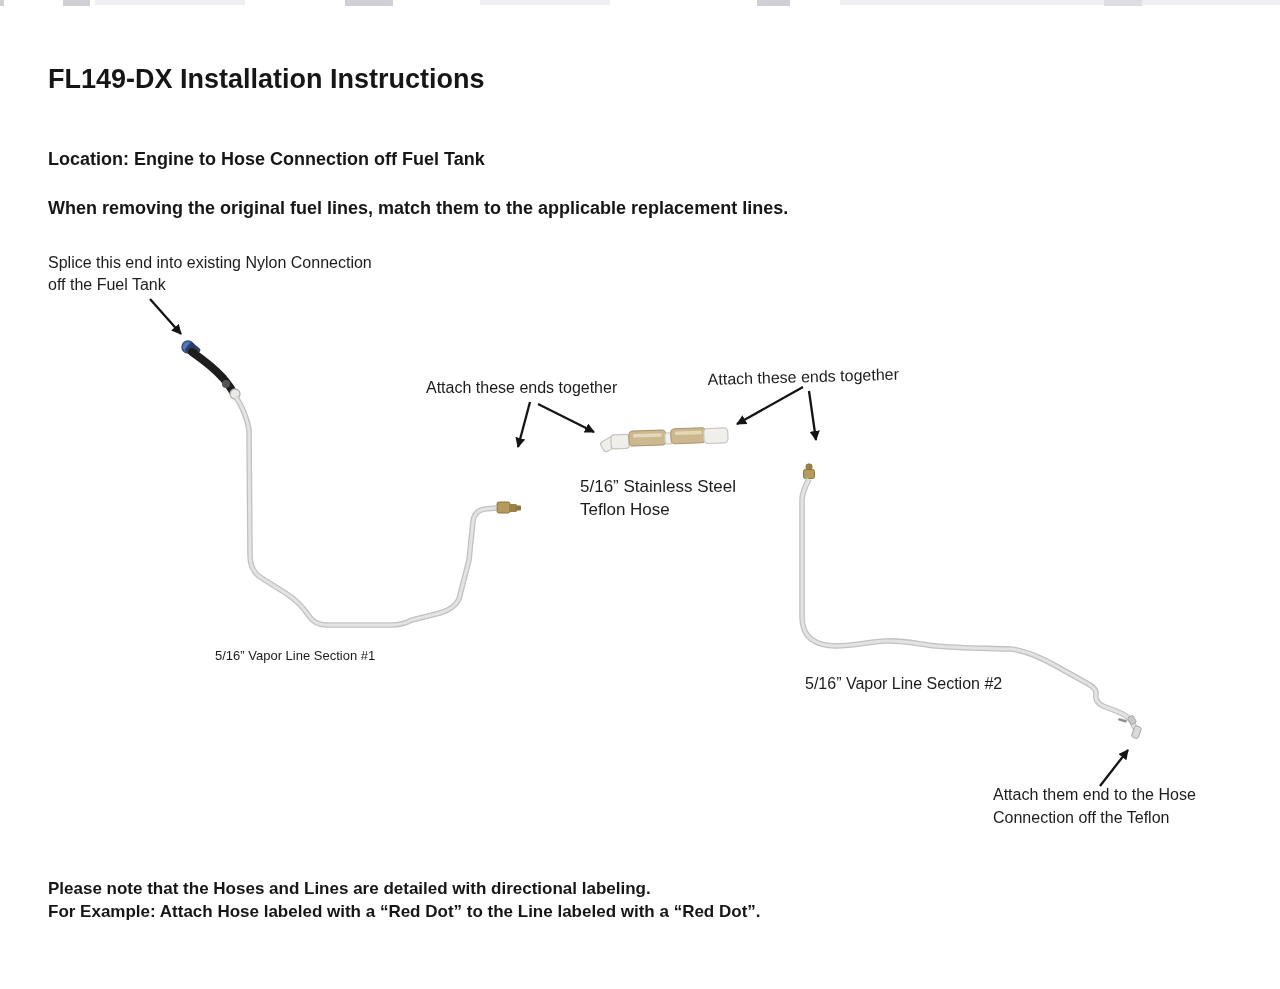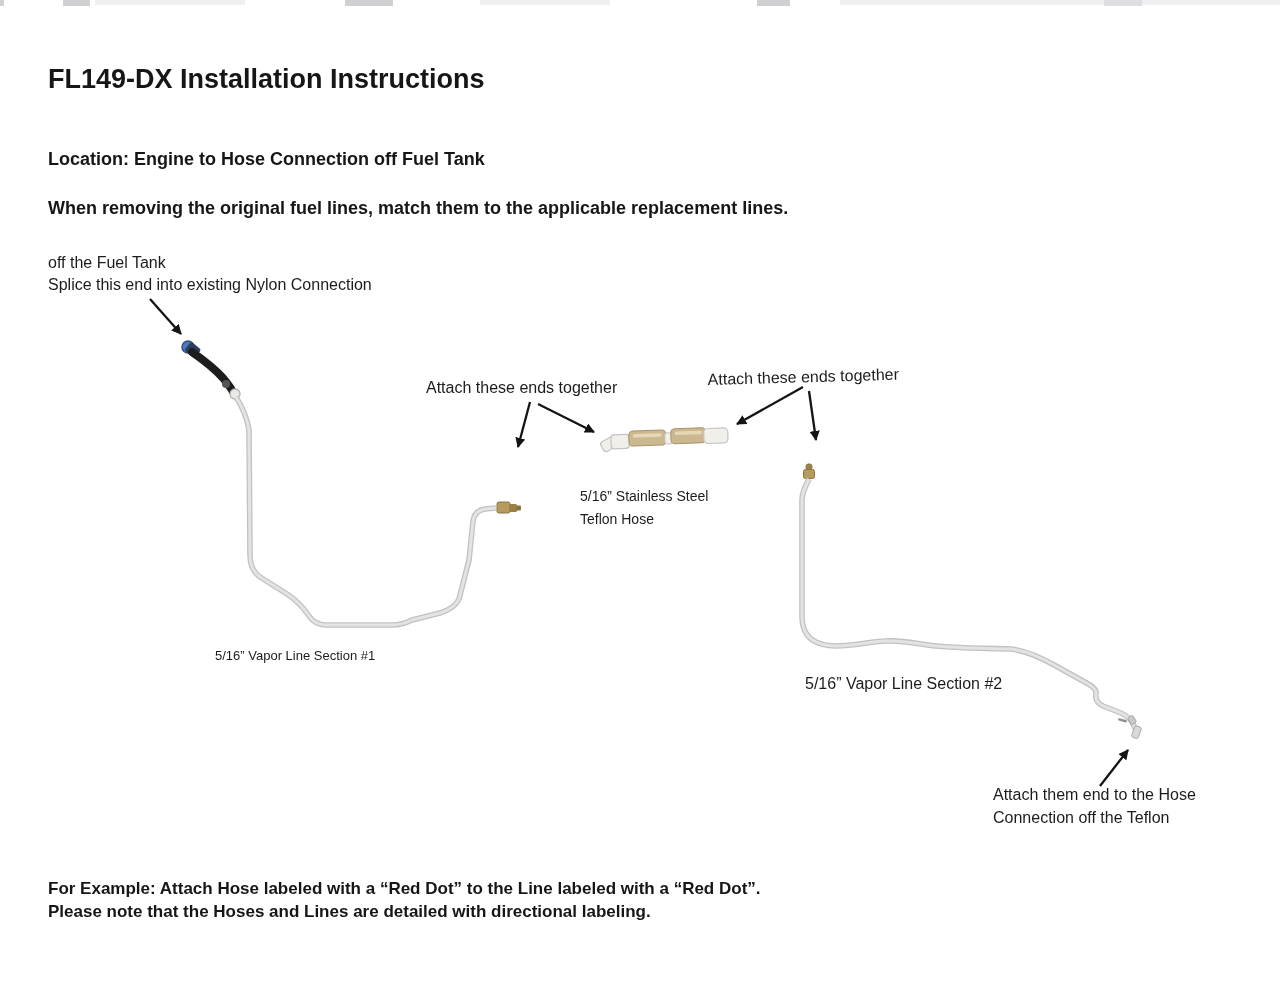--- a/index.html
+++ b/index.html
@@ -29,21 +29,21 @@
     font-size:17px;font-weight:700;line-height:23px;color:#161616;
   }
 
   .dlabel{
     position:absolute;font-size:16px;font-weight:400;color:#1c1c1c;line-height:22px;
     white-space:nowrap;
   }
   #splice-label{left:48px;top:252px;}
   #attach-left-label{left:426px;top:377px;}
   #attach-right-label{left:708px;top:369px;transform:rotate(-1.6deg);transform-origin:left bottom;}
-  #teflon-hose-label{left:580px;top:485px;font-size:14px;line-height:23px;}
+  #teflon-hose-label{left:580px;top:475px;font-size:17px;line-height:23px;}
   #vapor1-label{left:215px;top:645px;font-size:13px;}
   #vapor2-label{left:805px;top:673px;font-size:16px;}
   #engine-label{left:993px;top:783px;line-height:23px;}
 
   #diagram-svg{position:absolute;left:0;top:0;}
 </style>
 </head>
 <body>
 
 <div id="screen">
@@ -135,22 +135,22 @@
       <path d="M150,299 L181,334" marker-end="url(#ah)"></path>
       <path d="M530,402 L518,447" marker-end="url(#ah)"></path>
       <path d="M538,404 L594,432" marker-end="url(#ah)"></path>
       <path d="M803,387 L737,424" marker-end="url(#ah)"></path>
       <path d="M809,391 L816,440" marker-end="url(#ah)"></path>
       <path d="M1100,786 L1128,750" marker-end="url(#ah)"></path>
     </g>
   </svg>
 
   <div class="dlabel" id="splice-label">
+    <div>Splice this end into existing Nylon Connection</div>
     <div>off the Fuel Tank</div>
-    <div>Splice this end into existing Nylon Connection</div>
   </div>
 
   <div class="dlabel" id="attach-left-label">Attach these ends together</div>
 
   <div class="dlabel" id="attach-right-label">Attach these ends together</div>
 
   <div class="dlabel" id="teflon-hose-label">
     <div>5/16” Stainless Steel</div>
     <div>Teflon Hose</div>
   </div>
@@ -158,17 +158,17 @@
   <div class="dlabel" id="vapor1-label">5/16” Vapor Line Section #1</div>
 
   <div class="dlabel" id="vapor2-label">5/16” Vapor Line Section #2</div>
 
   <div class="dlabel" id="engine-label">
     <div>Attach them end to the Hose</div>
     <div>Connection off the Teflon</div>
   </div>
 
   <div class="footnote">
+    <div>Please note that the Hoses and Lines are detailed with directional labeling.</div>
     <div>For Example: Attach Hose labeled with a “Red Dot” to the Line labeled with a “Red Dot”.</div>
-    <div>Please note that the Hoses and Lines are detailed with directional labeling.</div>
   </div>
 
 </div>
 
 </body></html>

